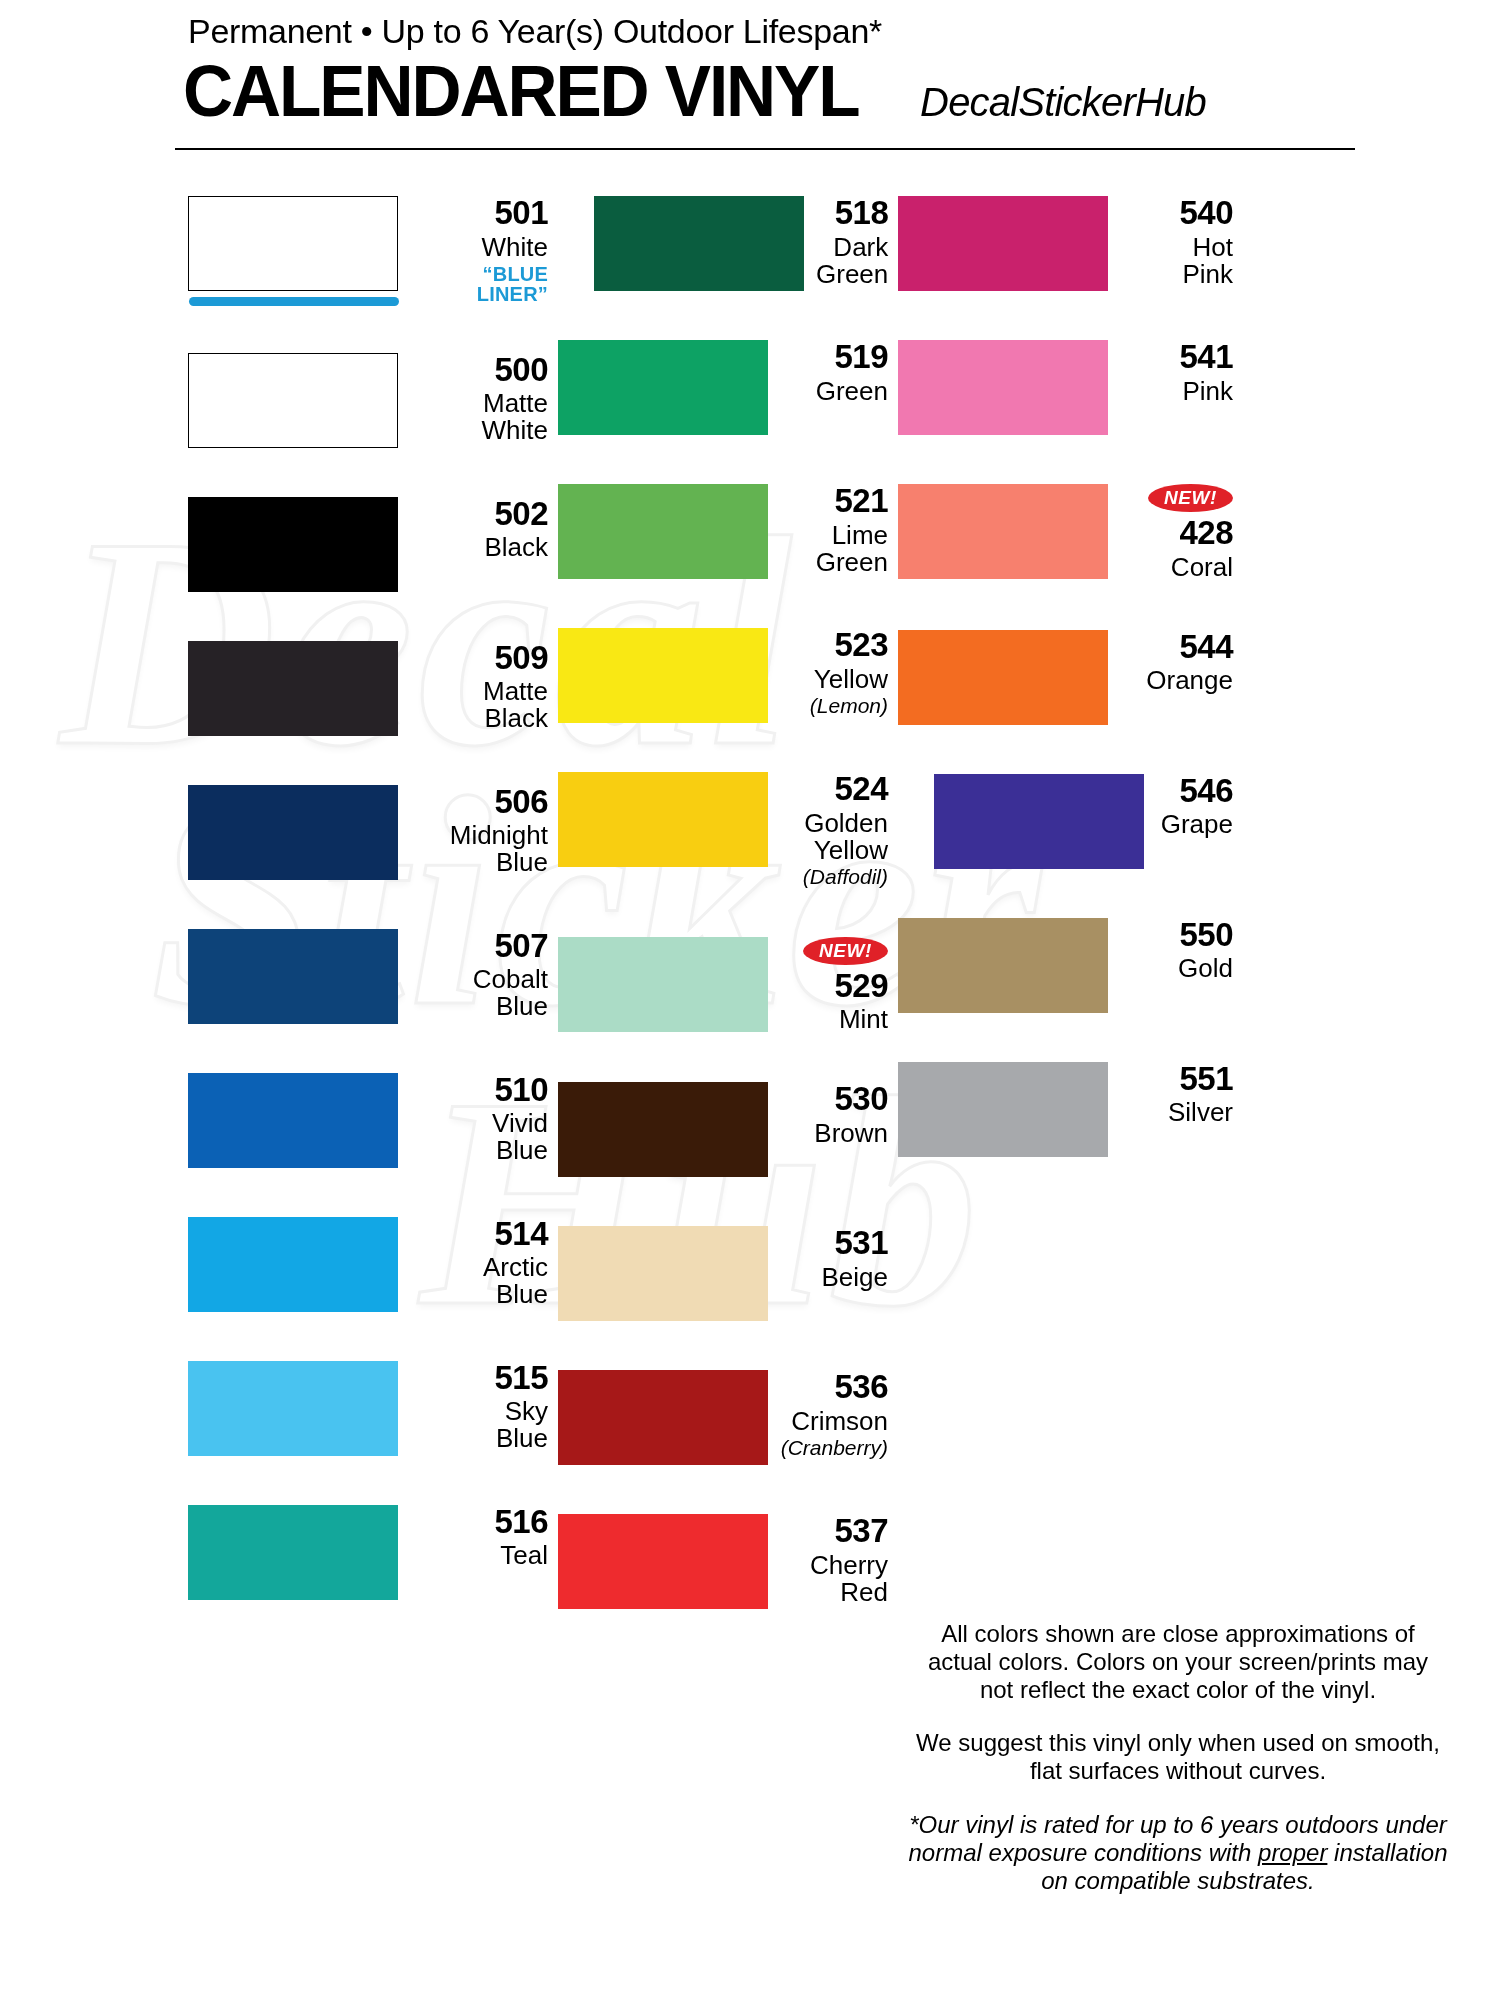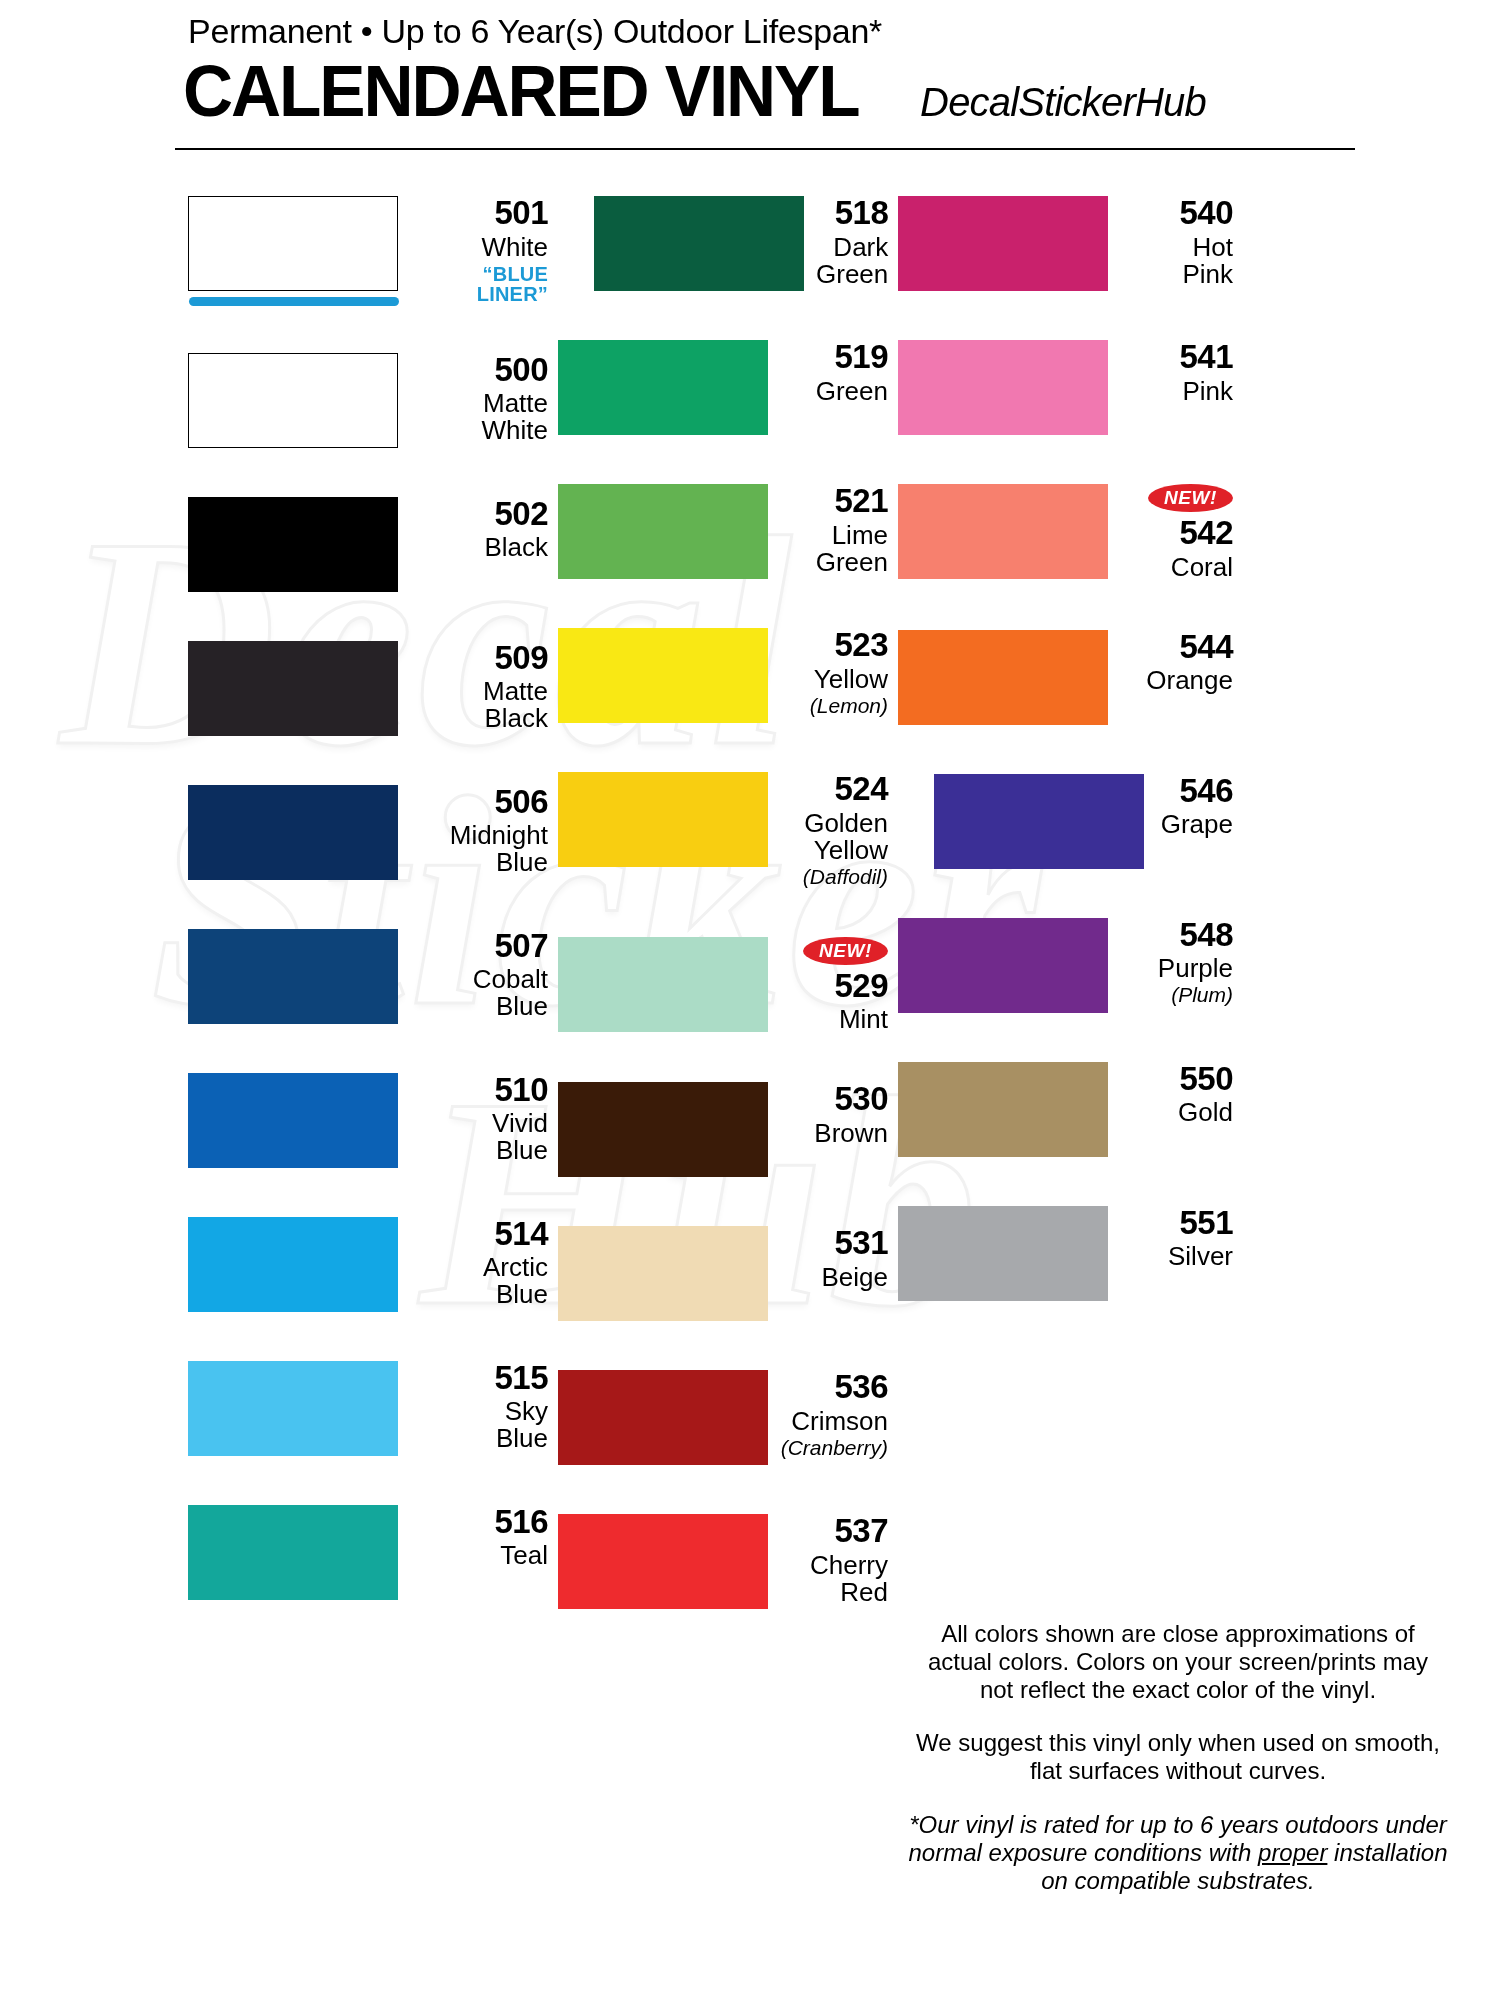--- a/index.html
+++ b/index.html
@@ -403,44 +403,36 @@
           <div class="swatch" style="background: rgb(241, 120, 176);"></div>
           <div class="label">
             <span class="code">541</span>
             <span class="name">Pink</span>
           </div>
         </div>
         <div class="swatch-row" style="margin-bottom: 49px;">
           <div class="swatch" style="background: rgb(247, 128, 110);"></div>
           <div class="label">
             <div><span class="new-badge" style="background: rgb(224, 33, 40);">NEW!</span></div>
-            <span class="code">542</span>
+            <span class="code">428</span>
             <span class="name">Coral</span>
           </div>
         </div>
         <div class="swatch-row" style="margin-bottom: 49px;">
           <div class="swatch" style="background: rgb(243, 108, 33);"></div>
           <div class="label">
             <span class="code">544</span>
             <span class="name">Orange</span>
           </div>
         </div>
         <div class="swatch-row" style="margin-bottom: 49px; padding-left: 36px;">
           <div class="swatch" style="background: rgb(59, 47, 150);"></div>
           <div class="label">
             <span class="code">546</span>
             <span class="name">Grape</span>
-          </div>
-        </div>
-        <div class="swatch-row" style="margin-bottom: 49px;">
-          <div class="swatch" style="background: rgb(113, 42, 140);"></div>
-          <div class="label">
-            <span class="code">548</span>
-            <span class="name">Purple</span>
-            <span class="subname">(Plum)</span>
           </div>
         </div>
         <div class="swatch-row" style="margin-bottom: 49px;">
           <div class="swatch" style="background: rgb(168, 144, 99);"></div>
           <div class="label">
             <span class="code">550</span>
             <span class="name">Gold</span>
           </div>
         </div>
         <div class="swatch-row" style="margin-bottom: 49px;">

